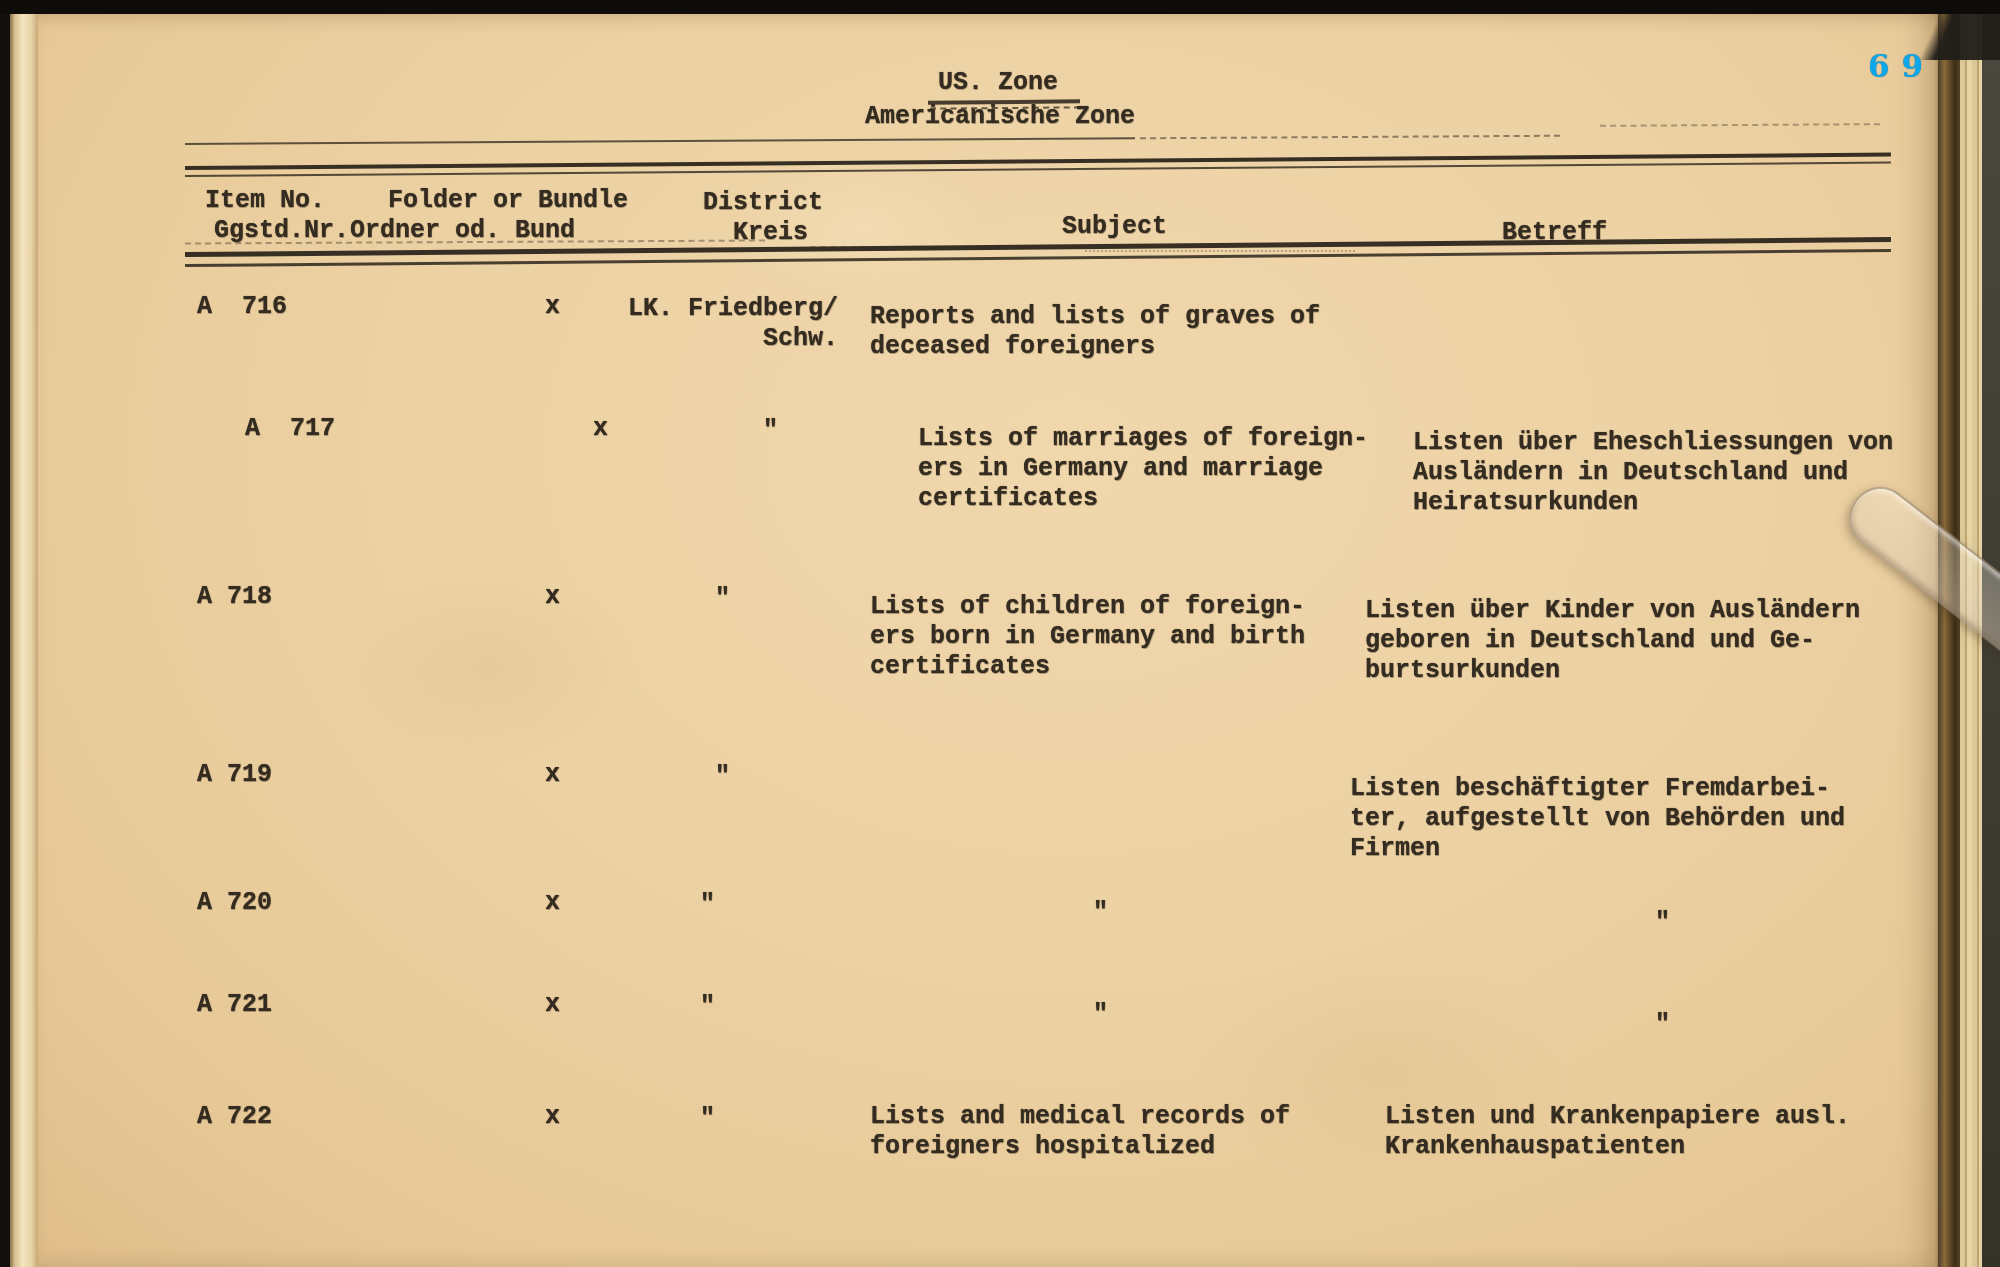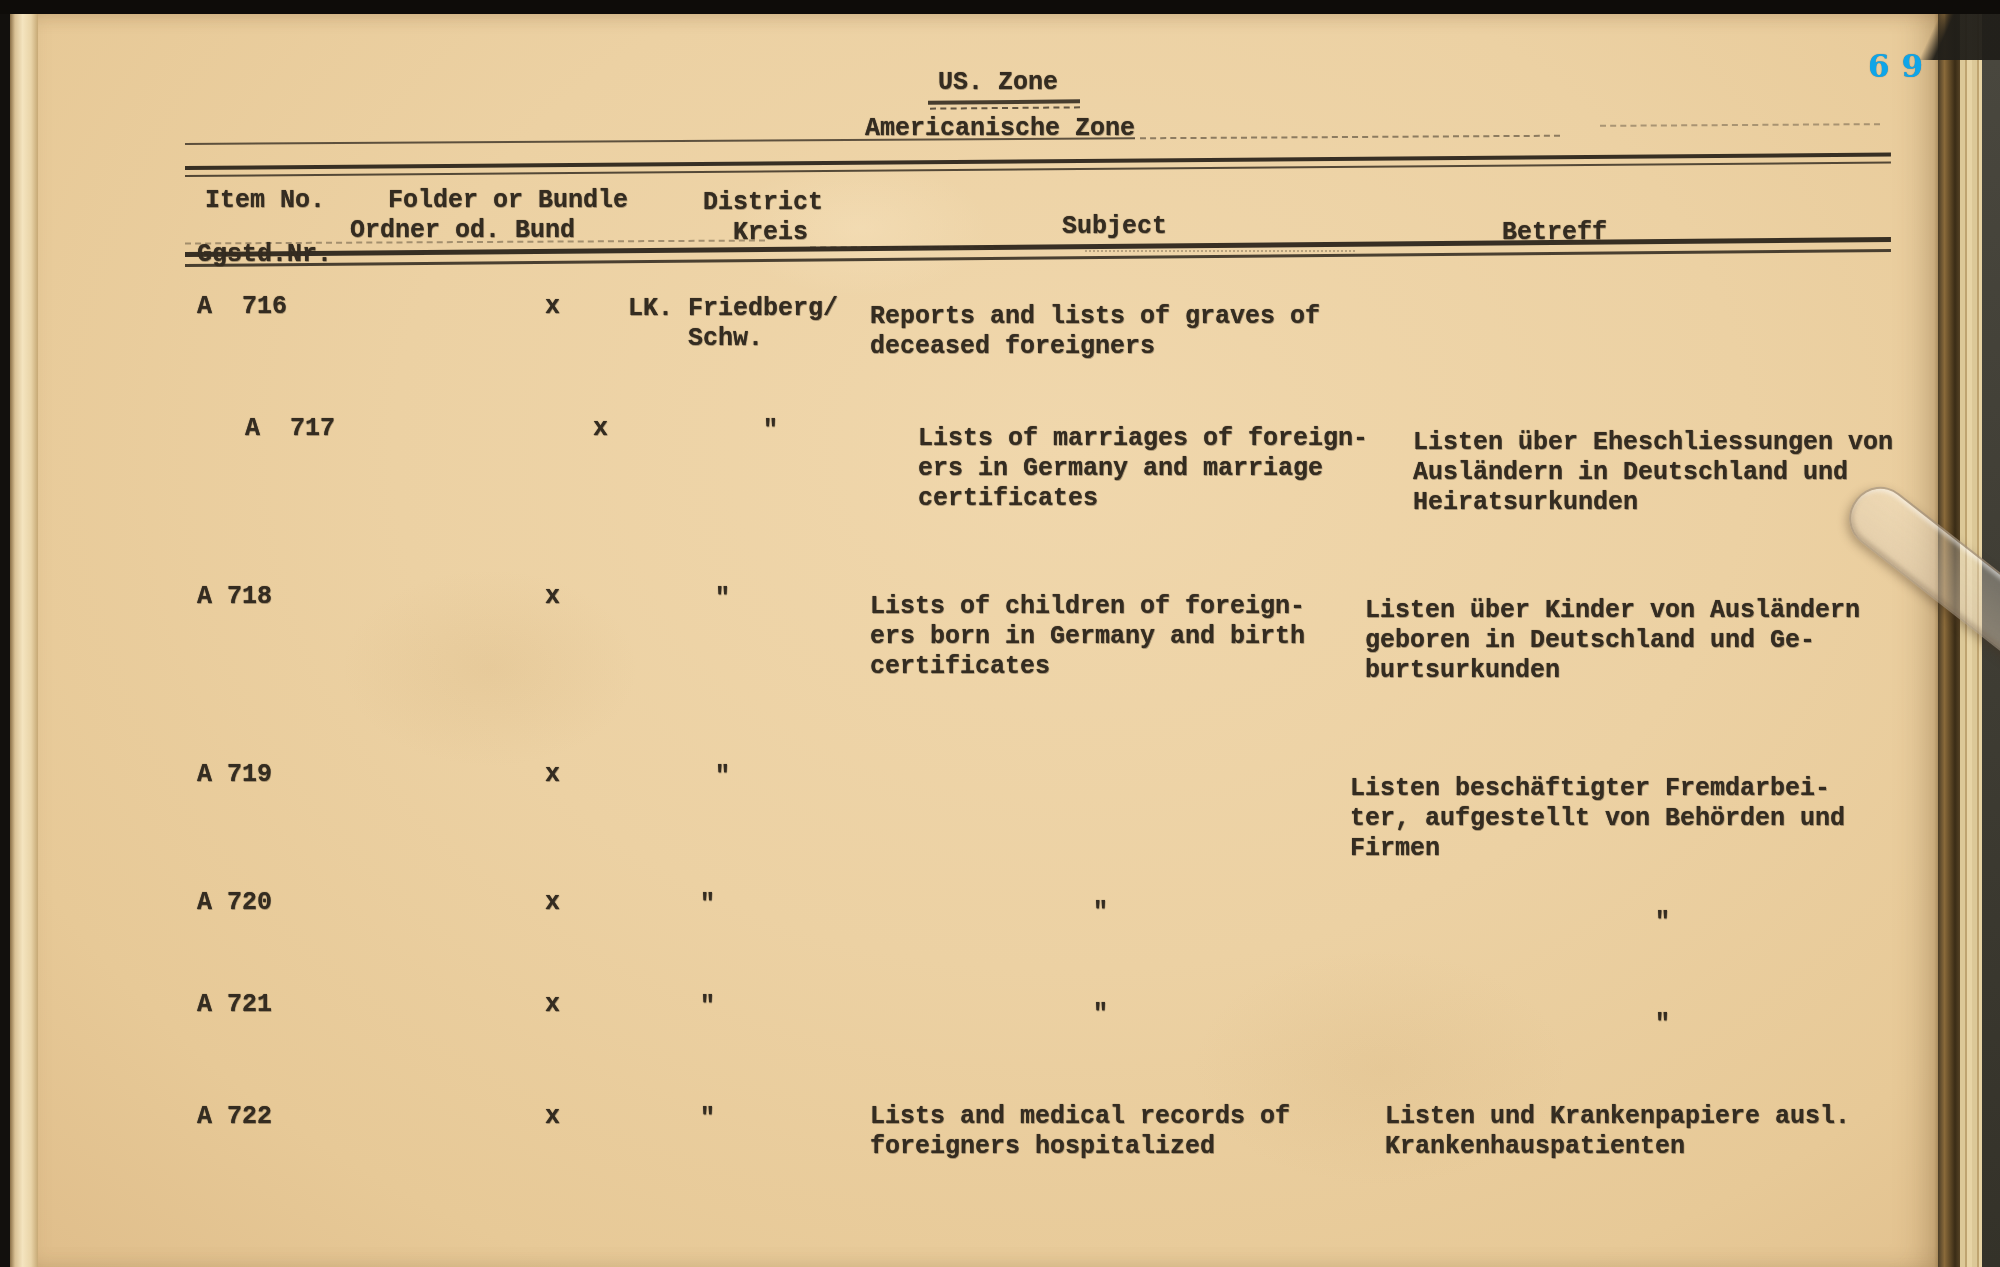--- a/index.html
+++ b/index.html
@@ -34,44 +34,44 @@
   .tw{position:absolute;font-size:25px;line-height:30px;font-weight:700;color:#342c21;
       white-space:pre;letter-spacing:0;
       text-shadow:0 0 1px rgba(45,36,24,.75), 0.6px 0.6px 0 rgba(45,36,24,.3);}
   .pgnum{position:absolute;left:1868px;top:48px;font-family:"DejaVu Serif","Liberation Serif",serif;
       font-size:31px;font-weight:700;letter-spacing:12px;color:#0ea5e9;
       text-shadow:0 0 1px rgba(70,58,45,.6);}
 
   .title{left:938px;top:68px;}
   .title-underline1{position:absolute;left:928px;top:100px;width:152px;height:4px;background:#342c21;opacity:.9;transform:rotate(-.5deg);}
   .title-underline2{position:absolute;left:930px;top:107px;width:150px;height:0;border-top:2px dashed rgba(52,44,33,.75);transform:rotate(-.5deg);}
-  .subtitle{left:865px;top:102px;margin-top:12px;}
+  .subtitle{left:865px;top:102px;}
 
   
   .rule{position:absolute;transform-origin:left center;background:#2d261c;}
   .rule-title{left:185px;top:143px;width:950px;height:2px;opacity:.75;transform:rotate(-.35deg);}
   .rule-title-dash{position:absolute;left:1140px;top:136px;width:420px;border-top:2px dashed rgba(45,38,28,.5);transform:rotate(-.35deg);}
   .rule-remnant-top{position:absolute;left:1600px;top:124px;width:280px;border-top:2px dashed rgba(45,38,28,.35);transform:rotate(-.35deg);}
   .rule-h1a{left:185px;top:166px;width:1706px;height:4px;opacity:.95;transform:rotate(-.45deg);}
   .rule-h1b{left:185px;top:175px;width:1706px;height:2px;opacity:.8;transform:rotate(-.45deg);}
   .rule-h2a{left:185px;top:252px;width:1706px;height:5px;opacity:.95;transform:rotate(-.5deg);}
   .rule-h2b{left:185px;top:264px;width:1706px;height:3px;opacity:.85;transform:rotate(-.5deg);}
   .dash-r1{position:absolute;left:185px;top:241px;width:580px;border-top:2px dashed rgba(55,45,32,.4);transform:rotate(-.3deg);}
   .dash-r2{position:absolute;left:810px;top:246px;width:190px;border-top:2px dashed rgba(55,45,32,.3);}
   .dash-r3{position:absolute;left:1085px;top:250px;width:270px;border-top:2px dotted rgba(55,45,32,.3);}
 
   
   .h-item-en{left:205px;top:186px;} .h-folder-en{left:388px;top:186px;} .h-district-en{left:703px;top:188px;}
-  .h-item-de{left:197px;top:216px;margin-top:24px;} .h-folder-de{left:350px;top:216px;} .h-district-de{left:733px;top:218px;}
+  .h-item-de{left:214px;top:216px;} .h-folder-de{left:350px;top:216px;} .h-district-de{left:733px;top:218px;}
   .h-subject{left:1062px;top:212px;} .h-betreff{left:1502px;top:218px;}
 
   
   .row{position:absolute;left:0;width:2000px;height:30px;}
   .cell{position:absolute;top:0;}
-  .c-item{left:197px;} .c-folder{left:545px;} .c-district{left:715px;top:2px;}
+  .c-item{left:197px;} .c-folder{left:545px;} .c-district{left:715px;top:2px;text-align:right;}
   .c-subject{left:870px;top:10px;} .c-betreff{left:1365px;top:14px;}
   .r0{top:292px;} .r1{top:414px;margin-left:48px;} .r2{top:582px;} .r3{top:760px;} .r4{top:888px;} .r5{top:990px;} .r6{top:1102px;}
   .r0 .c-district{left:628px;}
   .r3 .c-betreff{left:1350px;}
   .r4 .c-district,.r5 .c-district,.r6 .c-district{left:700px;}
   .r4 .c-subject,.r5 .c-subject{left:1093px;}
   .r4 .c-betreff,.r5 .c-betreff{left:1655px;top:20px;}
   .r6 .c-subject{top:0;} .r6 .c-betreff{left:1385px;top:0;}
 
   

